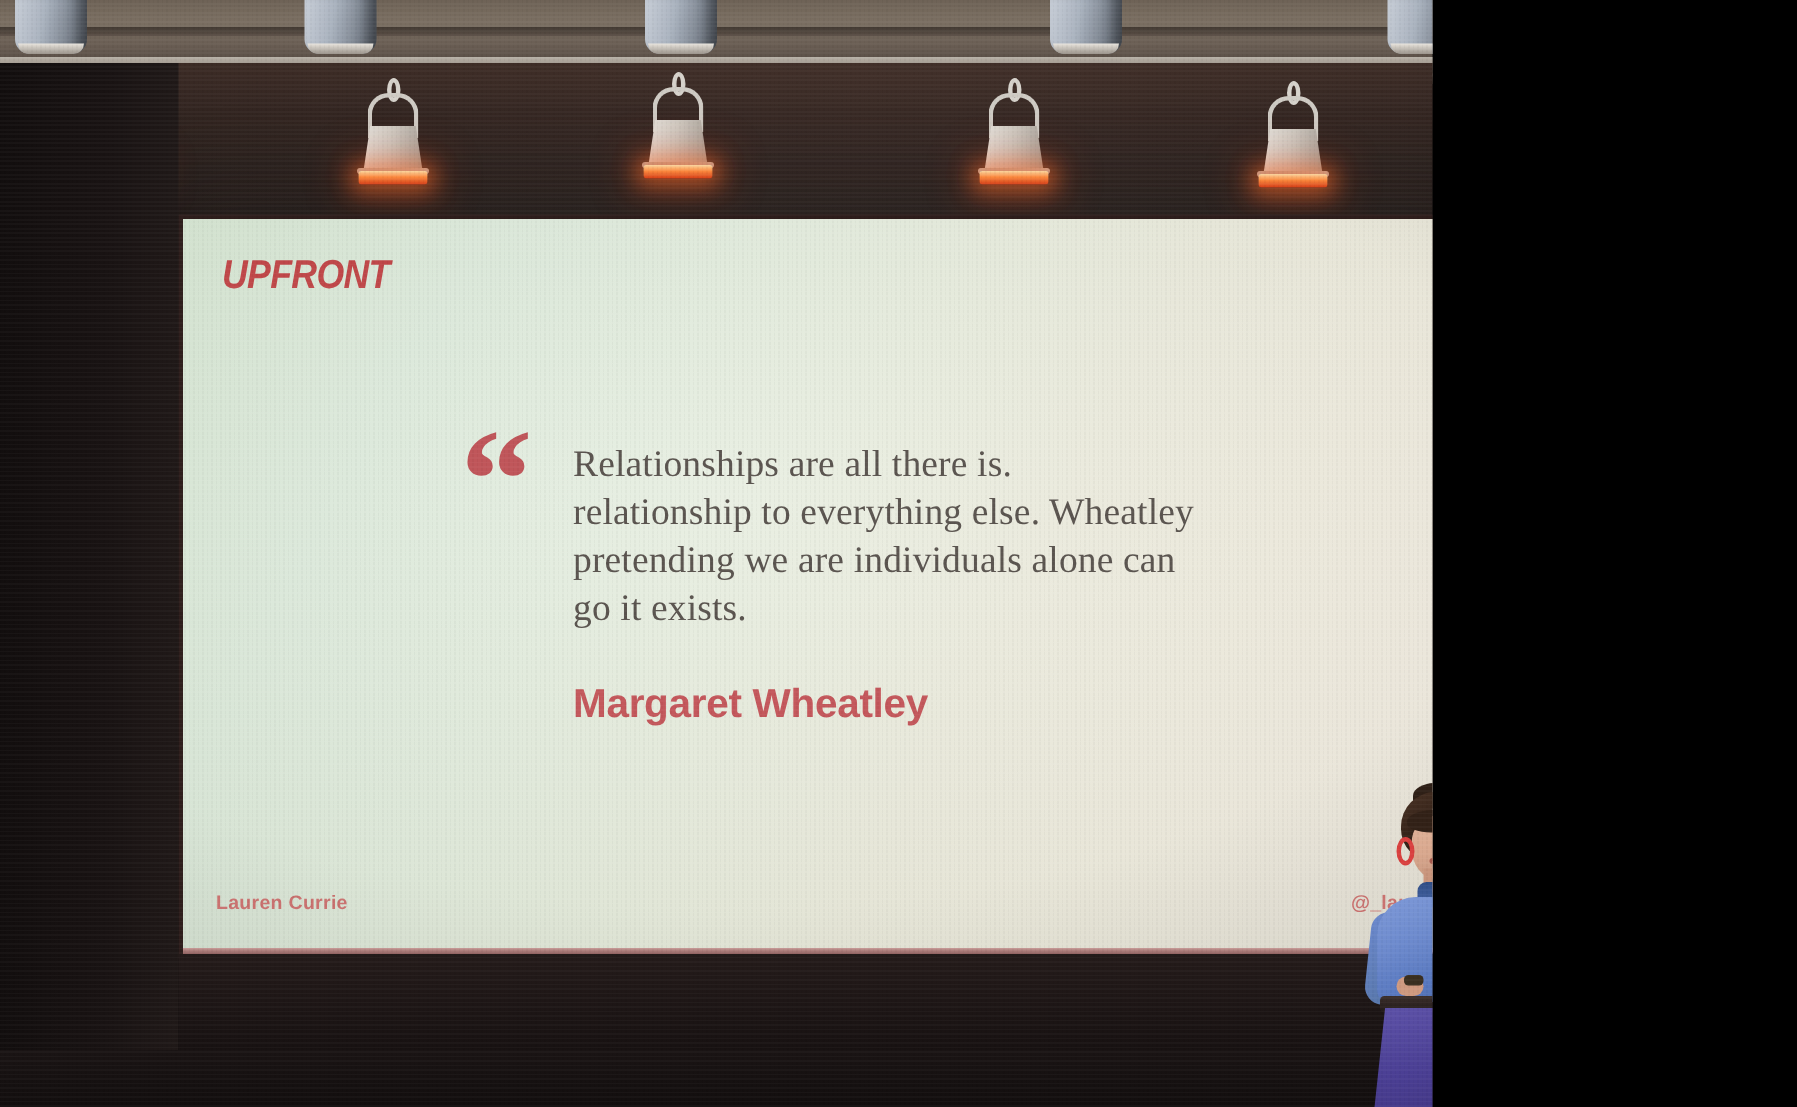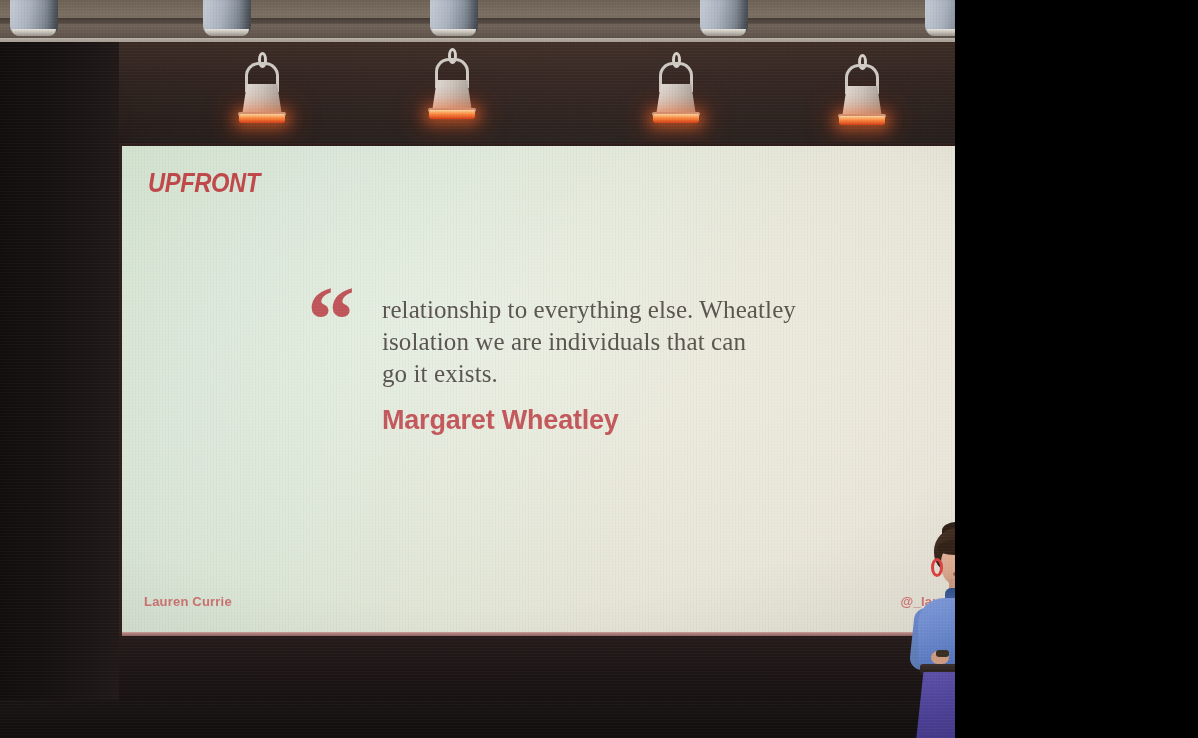--- a/index.html
+++ b/index.html
@@ -186,21 +186,21 @@
   .quote-text {
     margin-left: 75px;
     font-family: "Liberation Serif", serif;
     font-size: 25px;
     line-height: 1.28;
     color: #5b5550;
     letter-spacing: .1px;
   }
   .quote-author {
     margin-left: 75px;
-    margin-top: 15px;
+    margin-top: 32px;
     font-family: "Liberation Sans", sans-serif;
     font-weight: bold;
     font-size: 27px;
     letter-spacing: -0.2px;
     color: #c4585c;
   }
   .footer-left {
     position: absolute;
     left: 22px; bottom: 26px;
     font-family: "Liberation Sans", sans-serif;
@@ -446,22 +446,23 @@
 
   <div class="screen-frame"></div>
   <div class="screen">
     <div class="screen-vignette"></div>
 
     <div class="logo">UPFRONT</div>
 
     <div class="quote-block">
       <div class="quote-mark">“</div>
       <div class="quote-text">
+        <div>Relationships are all there is.</div>
         <div>relationship to everything else. Wheatley</div>
-        <div>isolation we are individuals that can</div>
+        <div>pretending we are individuals alone can</div>
         <div>go it exists.</div>
       </div>
       <div class="quote-author">Margaret Wheatley</div>
     </div>
 
     <div class="footer-left">Lauren Currie</div>
     <div class="footer-right">@_laure</div>
   </div>
   <div class="screen-bottomline"></div>
 

